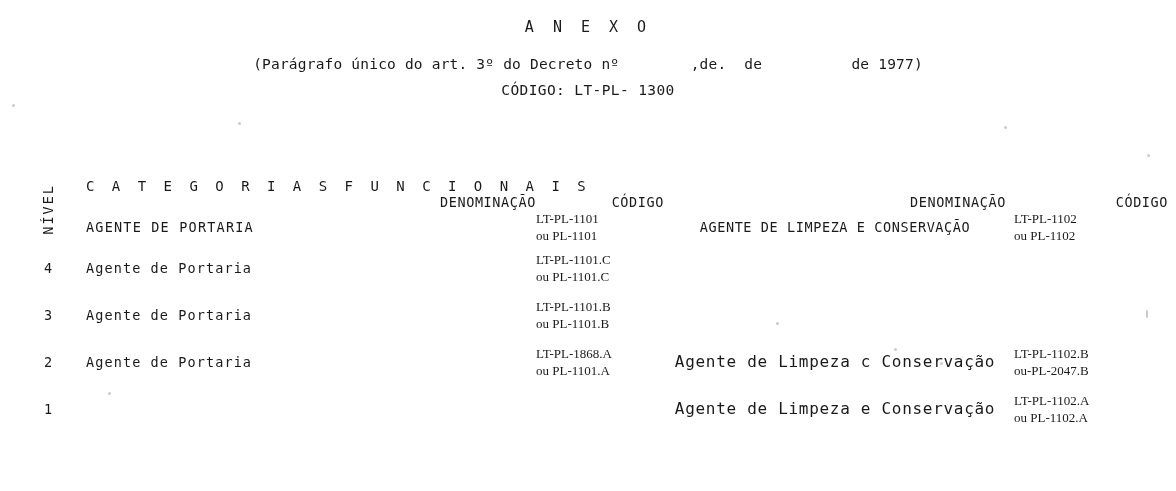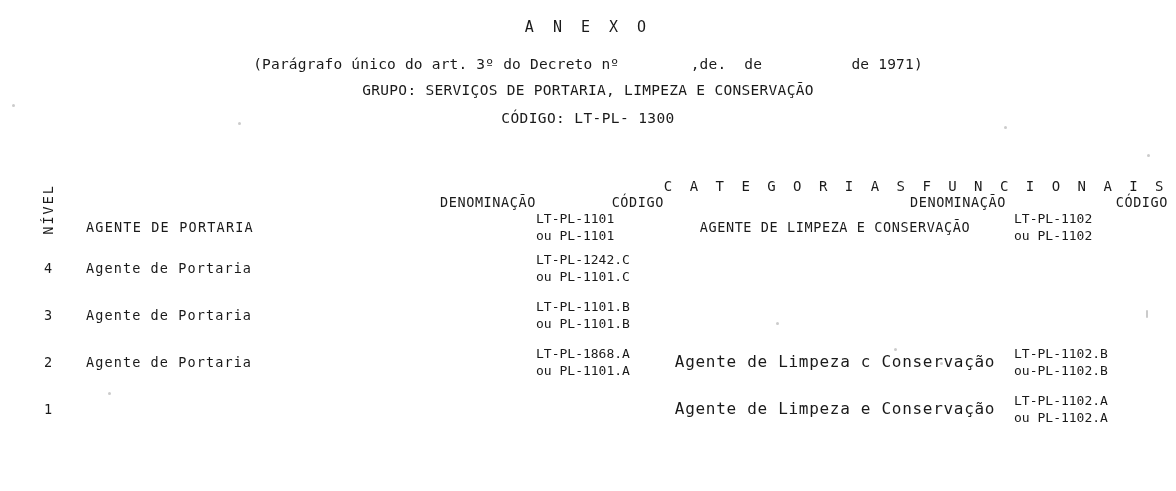--- a/index.html
+++ b/index.html
@@ -80,21 +80,21 @@
   }
   .nivel-rot {
     writing-mode: vertical-rl;
     transform: rotate(180deg);
     letter-spacing: 2px;
     font-size: 13.5px;
     display: inline-block;
     padding: 4px 0;
   }
   .cat-title {
-    text-align: right;
+    text-align: left;
     letter-spacing: 4.5px;
     font-size: 14px;
     padding: 8px 0 6px 0;
   }
   .sub-head {
     text-align: right;
     padding: 4px 0 3px 0;
     letter-spacing: 0.6px;
   }
   .c-den1 { width: 450px; }
@@ -110,20 +110,21 @@
   .maincat.center {
     text-align: center;
     padding-left: 0;
     letter-spacing: 0.6px;
   }
   .codecell {
     padding: 3px 0 3px 6px;
     line-height: 1.32;
     font-size: 13px;
     white-space: pre-line;
+    font-family: Liberation Serif, serif;
   }
   .codecell.c2 { padding-left: 8px; }
   .nivelnum {
     text-align: center;
     font-size: 13.5px;
   }
   .rowname {
     padding-left: 22px;
     letter-spacing: 1.1px;
     font-size: 13.5px;
@@ -144,22 +145,21 @@
     opacity: .75;
   }
 </style>
 </head>
 <body>
 
 <div class="page">
 
   <div class="header">
     <div class="anexo">A N E X O</div>
-    <div class="subtitle">(Parágrafo único do art. 3º do Decreto nº        ,de.  de          de 1971)</div>
-    <div class="grupo">GRUPO: SERVIÇOS DE PORTARIA, LIMPEZA E CONSERVAÇÃO</div>
+    <div class="subtitle">(Parágrafo único do art. 3º do Decreto nº        ,de.  de          de 1977)</div>
     <div class="codigo-line">CÓDIGO: LT-PL- 1300</div>
   </div>
 
   <div class="table-wrap">
     <table class="main">
       <colgroup>
         <col class="c-nivel" style="width:76px">
         <col class="c-den1" style="width:450px">
         <col class="c-cod1" style="width:128px">
         <col class="c-den2" style="width:342px">
@@ -186,21 +186,21 @@
         <td class="codecell bd-bottom-thick bd-right">LT-PL-1101
 ou PL-1101</td>
         <td class="maincat center bd-bottom-thick bd-right">AGENTE DE LIMPEZA  E  CONSERVAÇÃO</td>
         <td class="codecell c2 bd-bottom-thick">LT-PL-1102
 ou PL-1102</td>
       </tr>
 
       <tr class="r-body">
         <td class="nivelnum bd-right">4</td>
         <td class="rowname bd-right">Agente de Portaria</td>
-        <td class="codecell bd-right">LT-PL-1242.C
+        <td class="codecell bd-right">LT-PL-1101.C
 ou PL-1101.C</td>
         <td class="rowname2"></td>
         <td class="codecell c2"></td>
       </tr>
 
       <tr class="r-body">
         <td class="nivelnum bd-right">3</td>
         <td class="rowname bd-right">Agente de Portaria</td>
         <td class="codecell bd-right">LT-PL-1101.B
 ou PL-1101.B</td>
@@ -208,21 +208,21 @@
         <td class="codecell c2"></td>
       </tr>
 
       <tr class="r-body">
         <td class="nivelnum bd-right">2</td>
         <td class="rowname bd-right">Agente de Portaria</td>
         <td class="codecell bd-right">LT-PL-1868.A
 ou PL-1101.A</td>
         <td class="rowname2">Agente de Limpeza c Conservação</td>
         <td class="codecell c2">LT-PL-1102.B
-ou-PL-1102.B</td>
+ou-PL-2047.B</td>
       </tr>
 
       <tr class="r-body">
         <td class="nivelnum bd-right">1</td>
         <td class="rowname bd-right"></td>
         <td class="codecell bd-right"></td>
         <td class="rowname2">Agente de Limpeza e Conservação</td>
         <td class="codecell c2">LT-PL-1102.A
 ou PL-1102.A</td>
       </tr>

